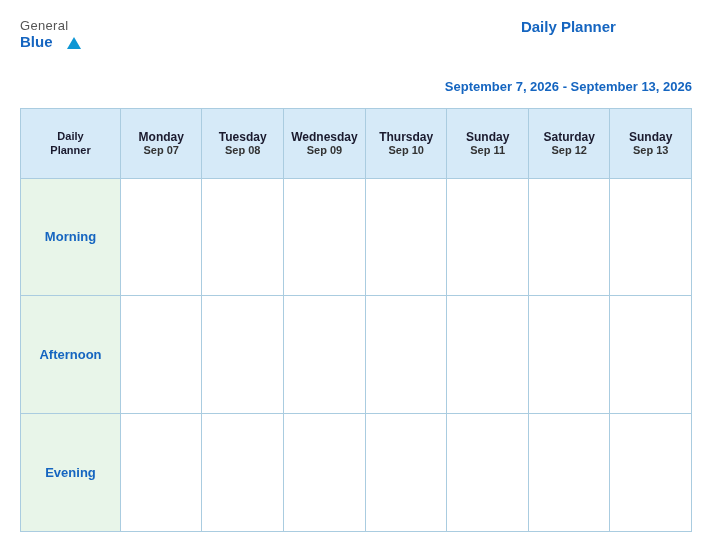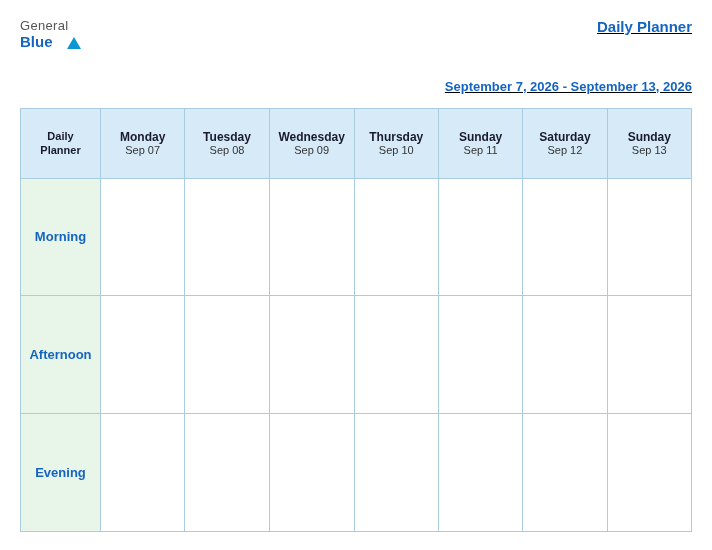--- a/index.html
+++ b/index.html
@@ -48,22 +48,21 @@
       height: 0;
       border-left: 7px solid transparent;
       border-right: 7px solid transparent;
       border-bottom: 12px solid #0d96d4;
       display: inline-block;
       margin-left: 2px;
       position: relative;
       top: 1px;
     }
     .header-title {
-      text-align: right;
-      text-decoration: underline;
+      text-align: center;
     }
     .header-title .title-main {
       font-size: 15px;
       color: #1565c0;
       font-weight: bold;
       display: block;
     }
     .header-title .title-sub {
       font-size: 13px;
       color: #1565c0;
@@ -90,29 +89,29 @@
     }
     .header-row th .day-name {
       display: block;
       font-size: 12px;
       font-weight: bold;
       color: #1a1a2e;
     }
     .header-row th .day-date {
       display: block;
       font-size: 11px;
-      font-weight: normal;
+      font-weight: bold;
       color: #333;
     }
     .label-cell {
       background: #e8f5e9;
       font-size: 13px;
       font-weight: bold;
       color: #1565c0;
-      width: 80px;
+      width: 100px;
       padding: 8px 4px;
     }
     .data-cell {
       background: #fff;
       min-width: 75px;
     }
     .time-row td {
       height: 110px;
     }
     .daily-planner-header {

